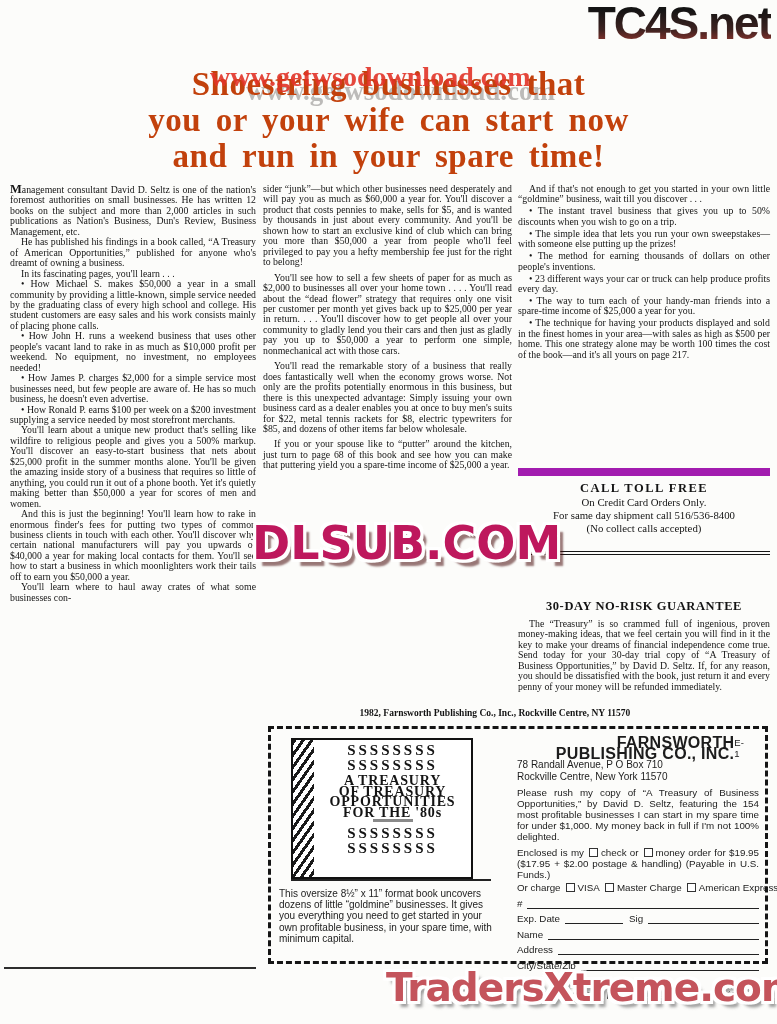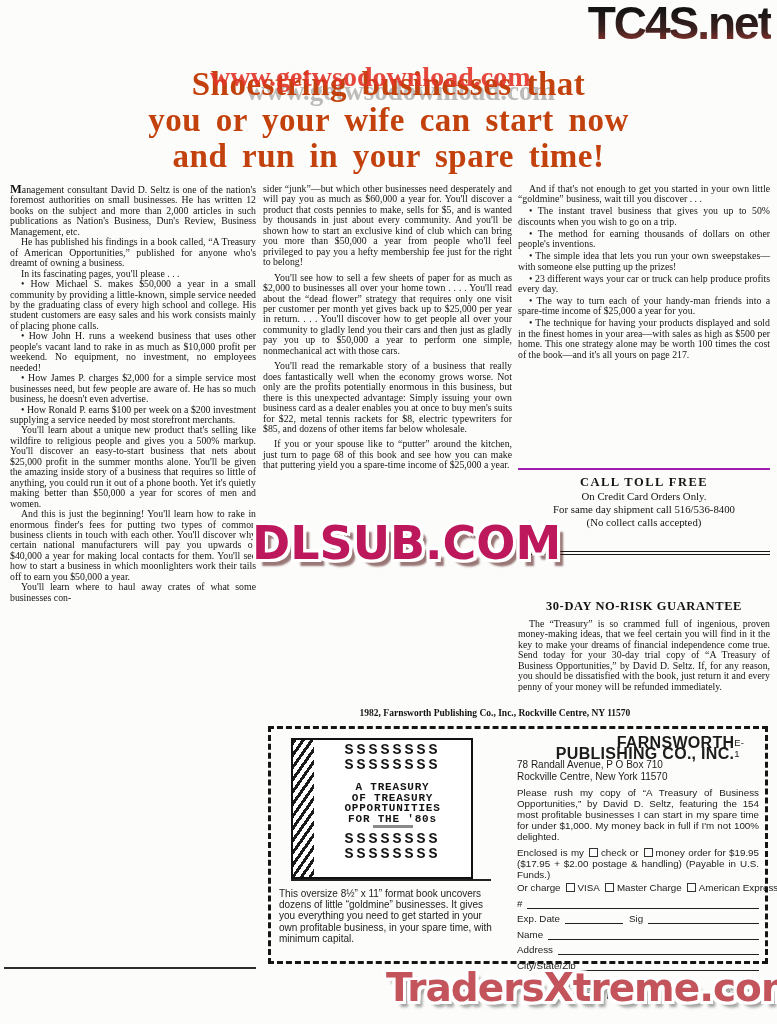--- a/index.html
+++ b/index.html
@@ -39,45 +39,45 @@
   #col2{left:263px;width:249px;}
   #col3{left:518px;width:252px;}
   .col p{margin:0;text-indent:11px;}
   .col p.flush{text-indent:0;}
   #col1 p.lead::first-letter{font-size:12.5px;font-weight:700;}
   #col2 p{margin-bottom:5px;}
   #col3 p{margin-bottom:1.5px;}
 
   
   .tollfree{position:absolute;left:518px;top:468px;width:252px;z-index:2;
-        border-top:2px solid #a21caf;border-bottom:4px double #161616;
-        padding:5px 0 22px;text-align:center;}
+        border-top:8px solid #a21caf;border-bottom:4px double #161616;
+        padding:5px 0 16px;text-align:center;}
   .tf1{font-weight:700;font-size:12.5px;letter-spacing:1.5px;line-height:15px;}
   .tf2{font-weight:700;font-size:11.5px;line-height:14px;}
   .tf3{font-size:10.8px;line-height:13px;}
 
   
   .gtitle{position:absolute;left:518px;top:599px;width:252px;text-align:center;
         font-weight:700;font-size:12.5px;letter-spacing:.6px;z-index:2;}
   .gbody{position:absolute;left:518px;top:619px;width:252px;font-size:9.8px;
         line-height:10.45px;text-align:justify;text-indent:11px;z-index:2;}
 
   
   .copyright{position:absolute;left:330px;top:708px;width:330px;text-align:center;
         font-weight:700;font-size:9.5px;z-index:2;}
 
   
   .coupon{position:absolute;left:268px;top:726px;width:500px;height:238px;
         border:3px dashed #151515;box-sizing:border-box;z-index:2;background:#fcfcfa;}
   .book{position:absolute;left:20px;top:9px;width:182px;height:141px;
-        border:2px solid #111;display:flex;background:#fff;box-sizing:border-box;font-family:Liberation Mono, monospace;}
+        border:2px solid #111;display:flex;background:#fff;box-sizing:border-box;}
   .spine{width:21px;background:repeating-linear-gradient(125deg,#1a1a1a 0 3px,#fff 3px 7px);}
   .cover{flex:1;text-align:center;padding-top:3px;}
   .srow{font-weight:700;font-size:15px;line-height:15px;letter-spacing:3px;}
-  .btitle{font-weight:700;font-size:11px;line-height:10.5px;letter-spacing:.8px;margin:9px 0 1px;}
+  .btitle{font-weight:700;font-size:14px;line-height:10.5px;letter-spacing:.8px;margin:3px 0 1px;}
   .smudge{width:40px;height:3px;background:#8a8a8a;margin:1px auto 4px;}
   .bookbase{position:absolute;left:20px;top:150px;width:200px;height:2px;background:#222;}
   .caption{position:absolute;left:8px;top:159px;width:220px;
         font:10px/11.2px "Liberation Sans",sans-serif;color:#222;}
 
   .cform{position:absolute;left:246px;top:8px;width:242px;
         font:9.8px/11px "Liberation Sans",sans-serif;color:#1c1c1c;}
   .pubrow{display:flex;justify-content:space-between;align-items:flex-start;}
   .pub{font-weight:700;font-size:16px;letter-spacing:.3px;text-align:right;}
   .code{font-size:9.5px;margin-right:14px;}
@@ -105,42 +105,42 @@
 
   <h1 class="headline">
     <span>Shoestring businesses that</span><br>
     <span>you or your wife can start now</span><br>
     <span>and run in your spare time!</span>
   </h1>
 
   <div class="col" id="col1">
     <p class="flush lead">Management consultant David D. Seltz is one of the nation's foremost authorities on small businesses. He has written 12 books on the subject and more than 2,000 articles in such publications as Nation's Business, Dun's Review, Business Management, etc.</p>
     <p>He has published his findings in a book called, “A Treasury of American Opportunities,” published for anyone who's dreamt of owning a business.</p>
-    <p>In its fascinating pages, you'll please . . .</p>
+    <p>In its fascinating pages, you'll learn . . .</p>
     <p>• How Michael S. makes $50,000 a year in a small community by providing a little-known, simple service needed by the graduating class of every high school and college. His student customers are easy sales and his work consists mainly of placing phone calls.</p>
     <p>• How John H. runs a weekend business that uses other people's vacant land to rake in as much as $10,000 profit per weekend. No equipment, no investment, no employees needed!</p>
     <p>• How James P. charges $2,000 for a simple service most businesses need, but few people are aware of. He has so much business, he doesn't even advertise.</p>
     <p>• How Ronald P. earns $100 per week on a $200 investment supplying a service needed by most storefront merchants.</p>
     <p>You'll learn about a unique new product that's selling like wildfire to religious people and gives you a 500% markup. You'll discover an easy-to-start business that nets about $25,000 profit in the summer months alone. You'll be given the amazing inside story of a business that requires so little of anything, you could run it out of a phone booth. Yet it's quietly making better than $50,000 a year for scores of men and women.</p>
     <p>And this is just the beginning! You'll learn how to rake in enormous finder's fees for putting two types of common business clients in touch with each other. You'll discover why certain national manufacturers will pay you upwards of $40,000 a year for making local contacts for them. You'll see how to start a business in which moonlighters work their tails off to earn you $50,000 a year.</p>
     <p>You'll learn where to haul away crates of what some businesses con-</p>
   </div>
 
   <div class="col" id="col2">
     <p class="flush">sider “junk”—but which other businesses need desperately and will pay you as much as $60,000 a year for. You'll discover a product that costs pennies to make, sells for $5, and is wanted by thousands in just about every community. And you'll be shown how to start an exclusive kind of club which can bring you more than $50,000 a year from people who'll feel privileged to pay you a hefty membership fee just for the right to belong!</p>
     <p>You'll see how to sell a few sheets of paper for as much as $2,000 to businesses all over your home town . . . . You'll read about the “dead flower” strategy that requires only one visit per customer per month yet gives back up to $25,000 per year in return. . . . You'll discover how to get people all over your community to gladly lend you their cars and then just as gladly pay you up to $50,000 a year to perform one simple, nonmechanical act with those cars.</p>
     <p>You'll read the remarkable story of a business that really does fantastically well when the economy grows worse. Not only are the profits potentially enormous in this business, but there is this unexpected advantage: Simply issuing your own business card as a dealer enables you at once to buy men's suits for $22, metal tennis rackets for $8, electric typewriters for $85, and dozens of other items far below wholesale.</p>
     <p>If you or your spouse like to “putter” around the kitchen, just turn to page 68 of this book and see how you can make that puttering yield you a spare-time income of $25,000 a year.</p>
   </div>
 
   <div class="col" id="col3">
     <p>And if that's not enough to get you started in your own little “goldmine” business, wait till you discover . . .</p>
     <p>• The instant travel business that gives you up to 50% discounts when you wish to go on a trip.</p>
+    <p>• The simple idea that lets you run your own sweepstakes—with someone else putting up the prizes!</p>
     <p>• The method for earning thousands of dollars on other people's inventions.</p>
-    <p>• The simple idea that lets you run your own sweepstakes—with someone else putting up the prizes!</p>
     <p>• 23 different ways your car or truck can help produce profits every day.</p>
     <p>• The way to turn each of your handy-man friends into a spare-time income of $25,000 a year for you.</p>
     <p>• The technique for having your products displayed and sold in the finest homes in your area—with sales as high as $500 per home. This one strategy alone may be worth 100 times the cost of the book—and it's all yours on page 217.</p>
   </div>
 
   <div class="dlsub">DLSUB.COM</div>
 
   <div class="tollfree">
     <div class="tf1">CALL TOLL FREE</div>
     <div class="tf3">On Credit Card Orders Only.</div>

